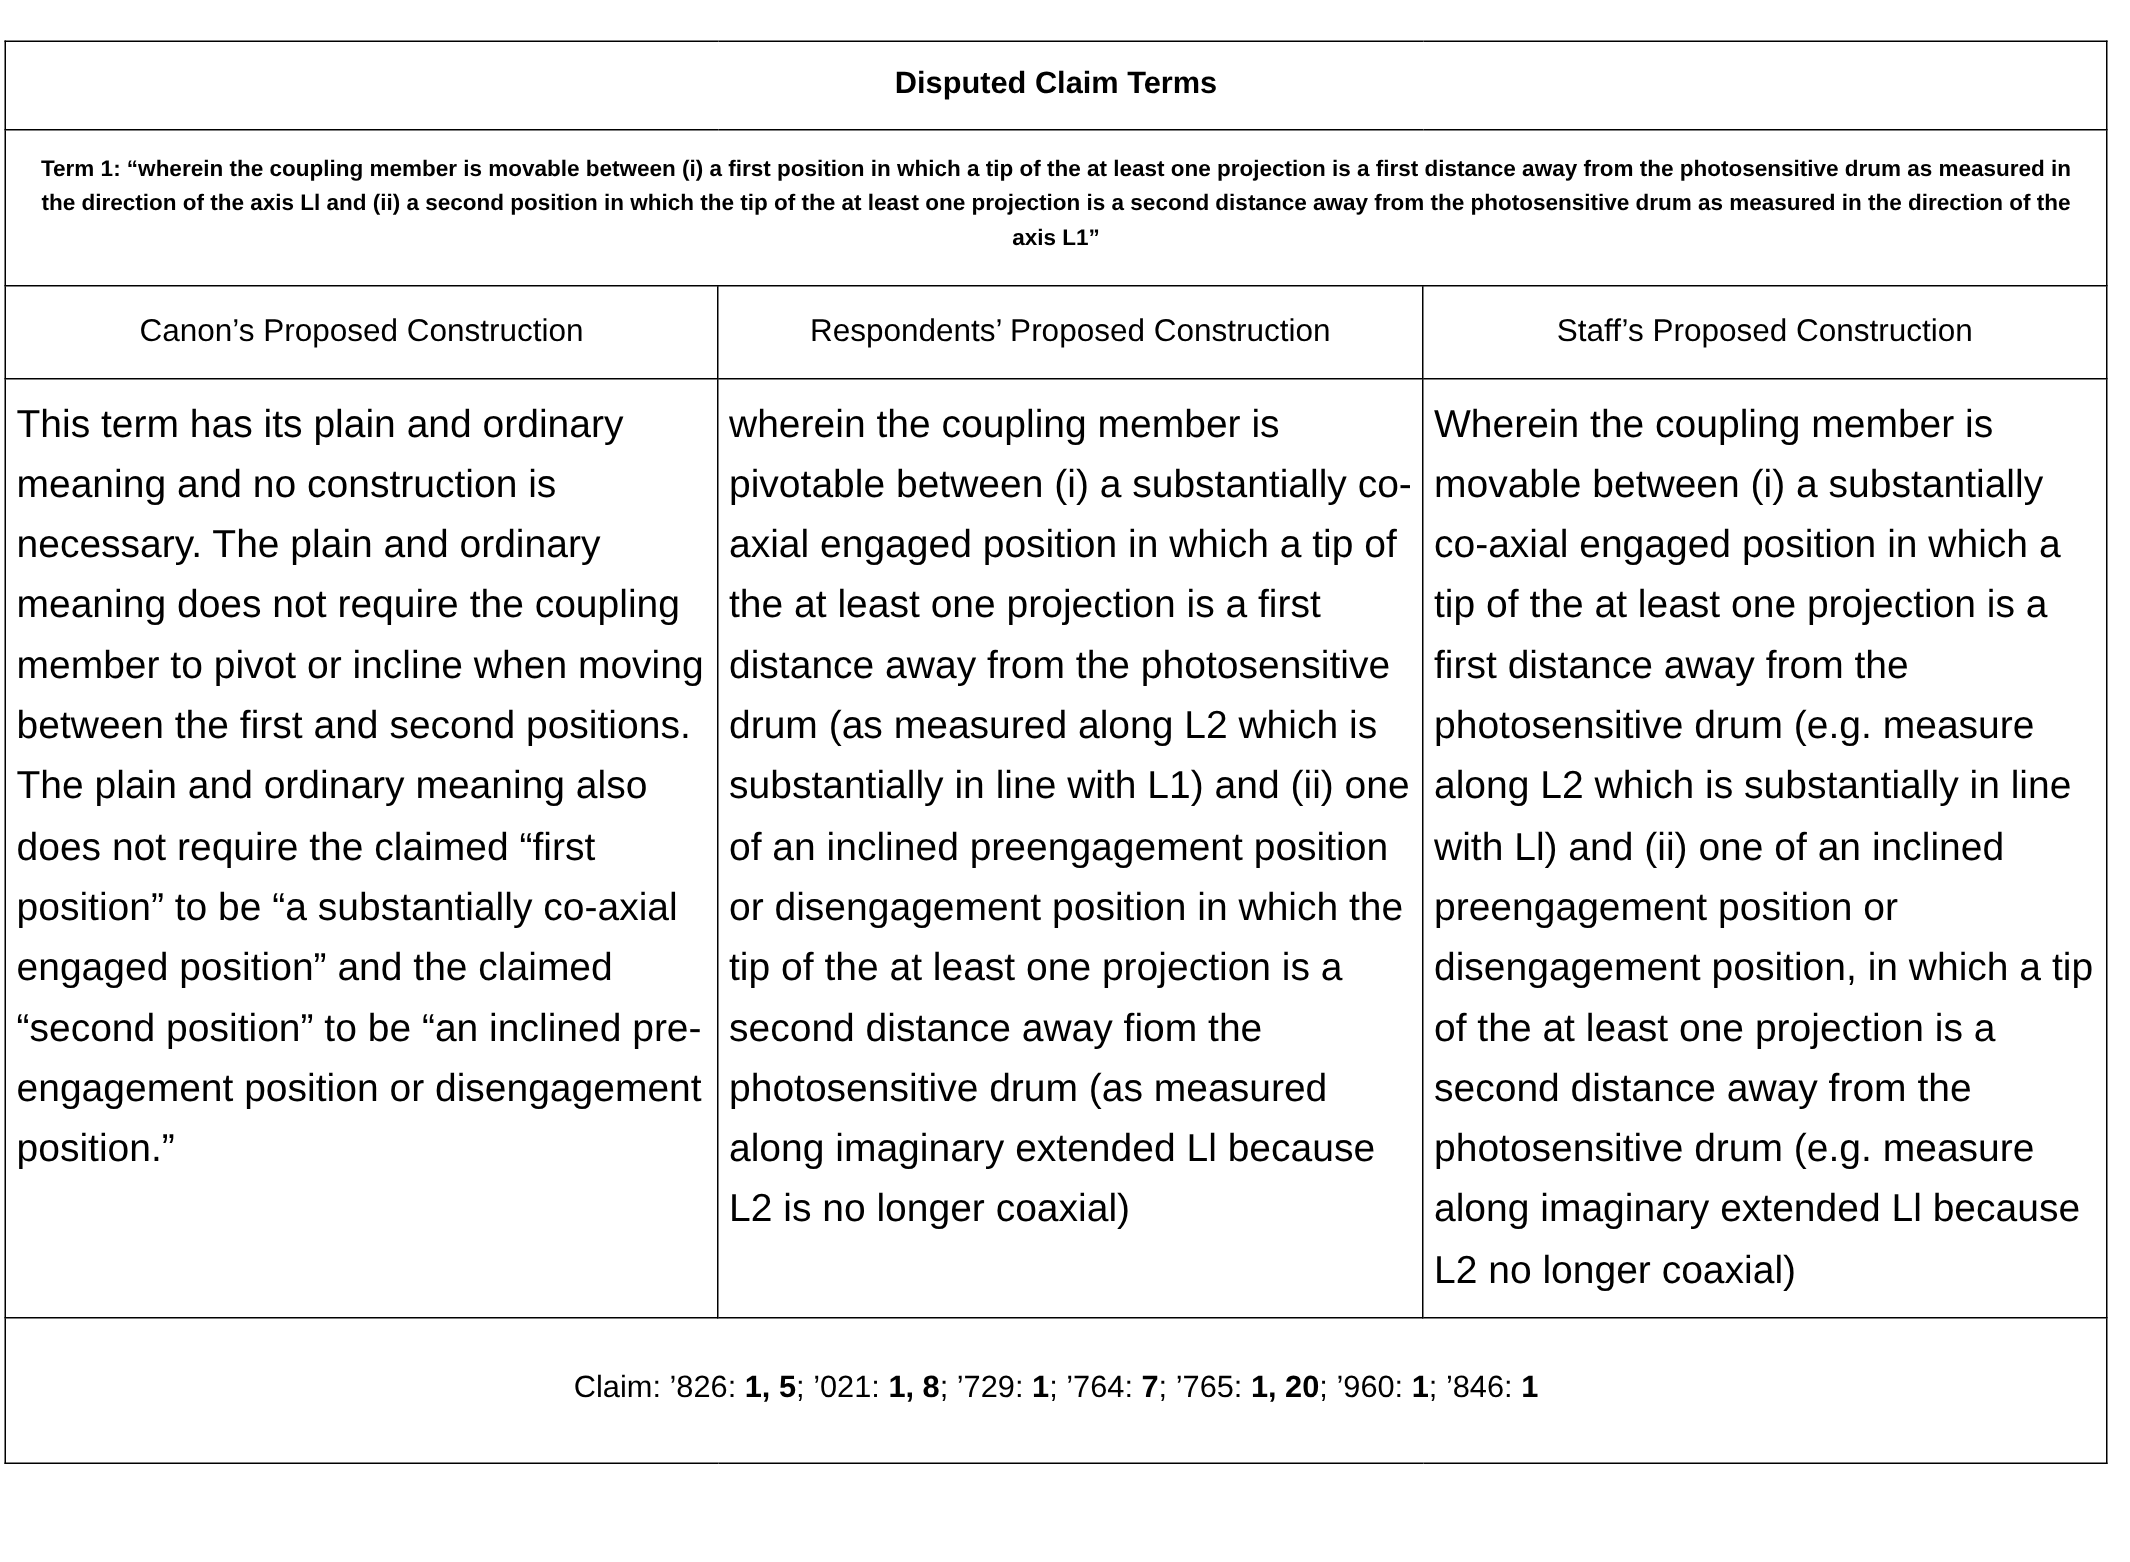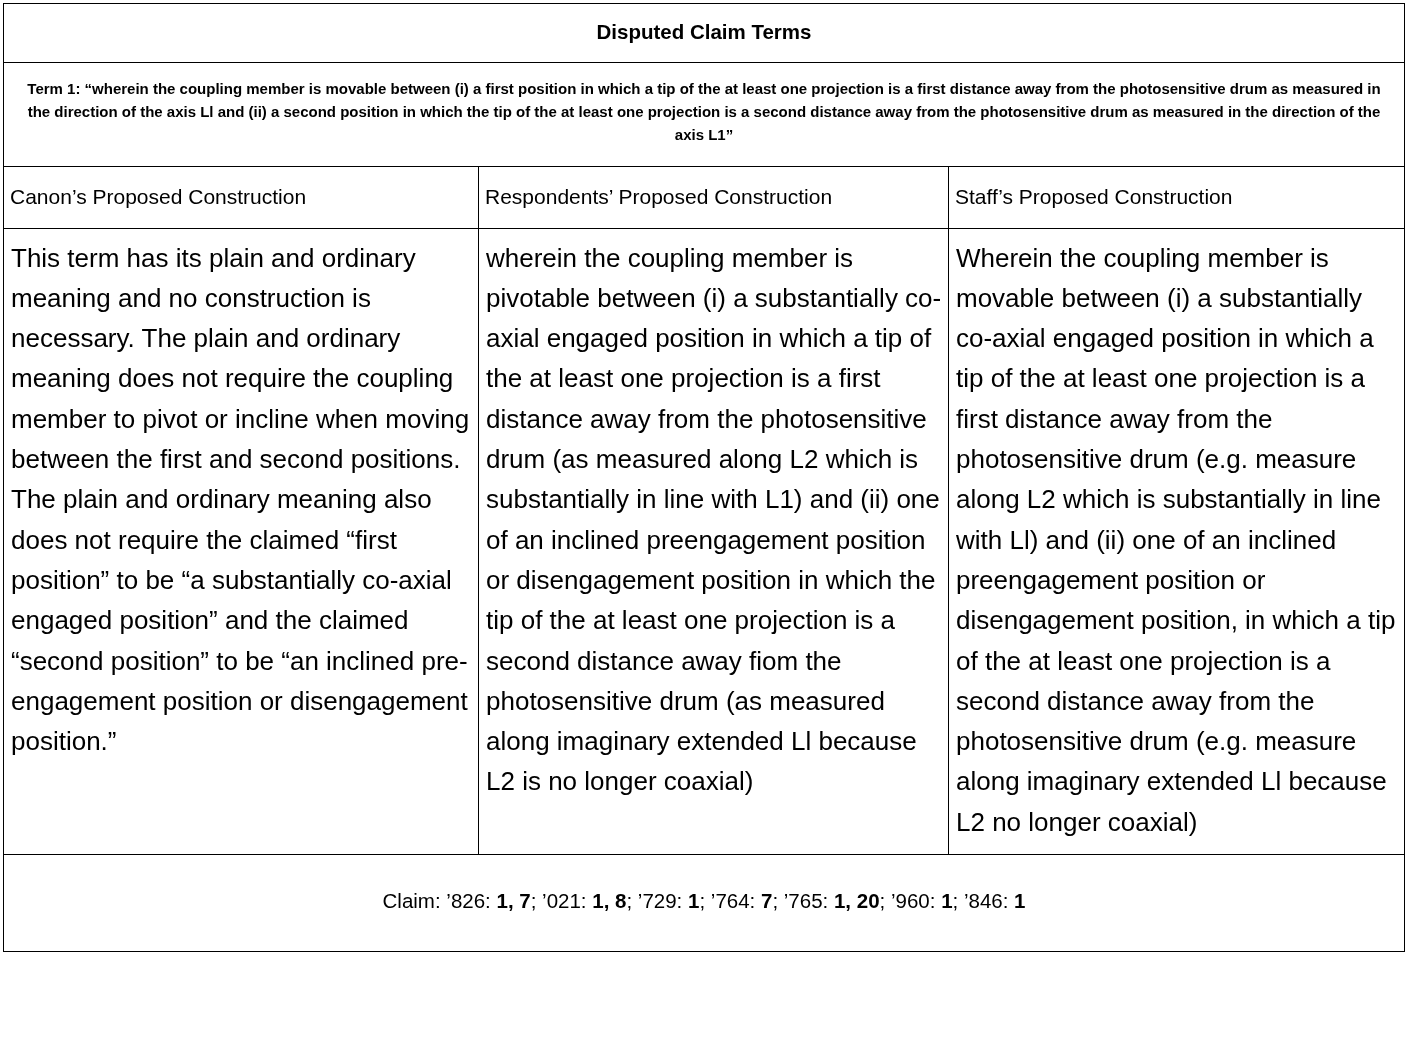--- a/index.html
+++ b/index.html
@@ -21,20 +21,21 @@
     width: 1420px;
     height: 1041px;
     padding: 3px 16px 19px 3px;
   }
 
   table.claim-table {
     width: 1401px;
     border-collapse: collapse;
     table-layout: fixed;
     background: #ffffff;
+    margin-top: 24px;
   }
 
   table.claim-table td {
     border: 1px solid #000000;
     vertical-align: top;
     background: #ffffff;
   }
 
   
   .title-cell {
@@ -49,20 +50,21 @@
   .term-cell {
     text-align: center;
     font-weight: bold;
     font-size: 15px;
     line-height: 1.55;
     padding: 14px 14px 20px 14px;
   }
 
   
   .colhead-cell {
+    text-align: center;
     font-weight: normal;
     font-size: 21px;
     padding: 17px 6px 18px 6px;
     line-height: 1.2;
   }
 
   
   .body-cell {
     font-size: 26px;
     line-height: 1.55;
@@ -116,20 +118,20 @@
       </tr>
 
       <tr>
         <td class="body-cell">This term has its plain and ordinary meaning and no construction is necessary. The plain and ordinary meaning does not require the coupling member to pivot or incline when moving between the first and second positions. The plain and ordinary meaning also does not require the claimed “first position” to be “a substantially co-axial engaged position” and the claimed “second position” to be “an inclined pre-engagement position or disengagement position.”</td>
         <td class="body-cell">wherein the coupling member is pivotable between (i) a substantially co-axial engaged position in which a tip of the at least one projection is a first distance away from the photosensitive drum (as measured along L2 which is substantially in line with L1) and (ii) one of an inclined preengagement position or disengagement position in which the tip of the at least one projection is a second distance away fiom the photosensitive drum (as measured along imaginary extended Ll because L2 is no longer coaxial)</td>
         <td class="body-cell">Wherein the coupling member is movable between (i) a substantially co-axial engaged position in which a tip of the at least one projection is a first distance away from the photosensitive drum (e.g. measure along L2 which is substantially in line with Ll) and (ii) one of an inclined preengagement position or disengagement position, in which a tip of the at least one projection is a second distance away from the photosensitive drum (e.g. measure along imaginary extended Ll because L2 no longer coaxial)</td>
       </tr>
 
       <tr>
         <td class="claims-cell" colspan="3">
-          <span>Claim: </span><span id="claims-entries"><span>’826: </span><b>1, 7</b><span>; </span><span>’021: </span><b>1, 8</b><span>; </span><span>’729: </span><b>1</b><span>; </span><span>’764: </span><b>7</b><span>; </span><span>’765: </span><b>1, 20</b><span>; </span><span>’960: </span><b>1</b><span>; </span><span>’846: </span><b>1</b></span>
+          <span>Claim: </span><span id="claims-entries"><span>’826: </span><b>1, 5</b><span>; </span><span>’021: </span><b>1, 8</b><span>; </span><span>’729: </span><b>1</b><span>; </span><span>’764: </span><b>7</b><span>; </span><span>’765: </span><b>1, 20</b><span>; </span><span>’960: </span><b>1</b><span>; </span><span>’846: </span><b>1</b></span>
         </td>
       </tr>
 
     </tbody>
   </table>
 
 </div>
 
 </body></html>

